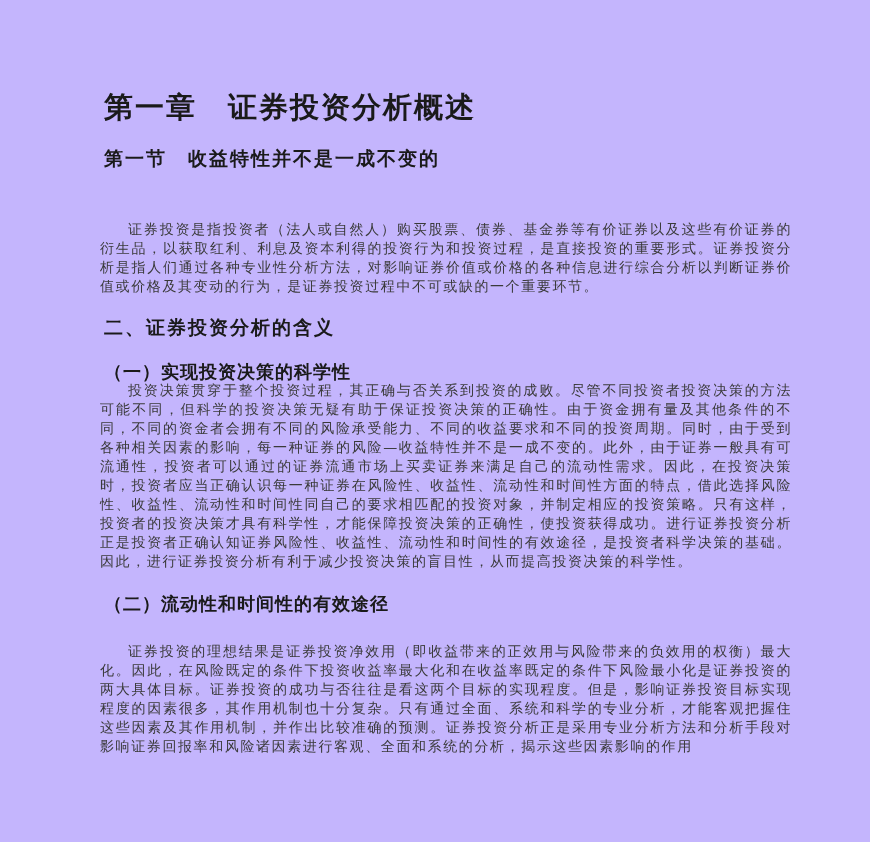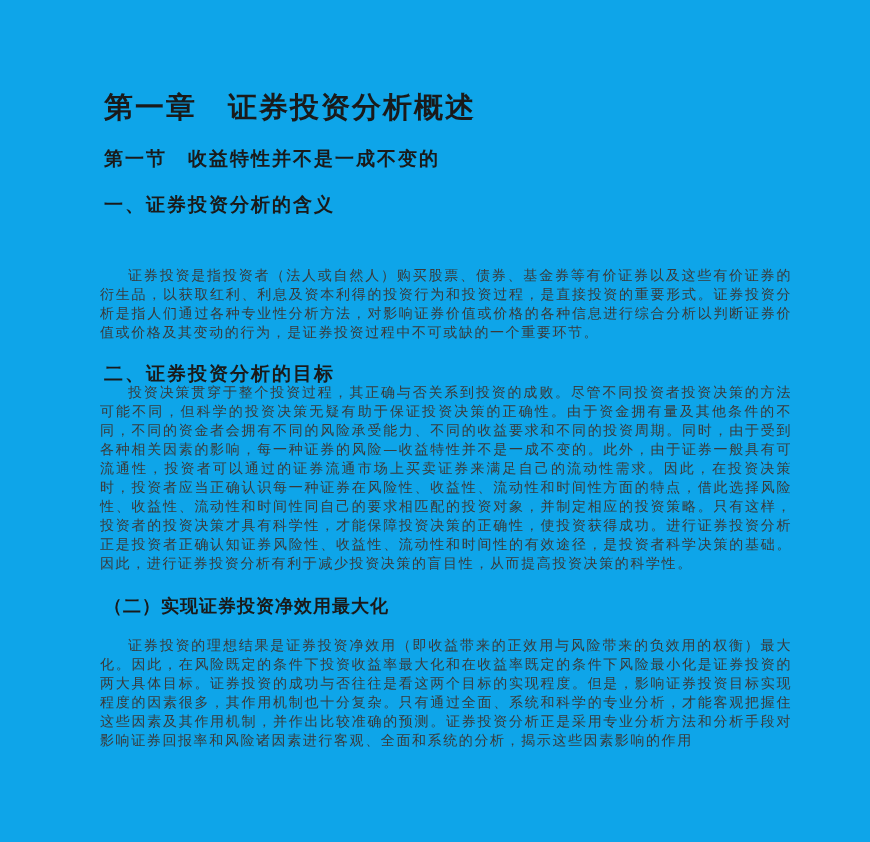--- a/index.html
+++ b/index.html
@@ -11,21 +11,21 @@
     width: 870px;
     height: 842px;
     overflow: hidden;
     font-family: "DejaVu Serif", "Liberation Serif", serif;
     color: #333333;
   }
   .page {
     position: relative;
     width: 870px;
     height: 842px;
-    background: #0ea5e9;
+    background: #c4b5fd;
     box-sizing: border-box;
     padding: 92px 80px 0 100px;
   }
   .content {
     width: 692px;
   }
   h1.chapter-title {
     margin: 0 0 0 4px;
     font-size: 29px;
     line-height: 31px;
@@ -66,39 +66,39 @@
     text-align: justify;
     text-justify: inter-character;
     text-indent: 2em;
     color: #3a3a3a;
   }
   p.p1 { margin-top: 52px; }
   h3.h3-2 { margin-top: 21px; }
   h4.h4-1 { margin-top: 25px; }
   p.p2 { }
   h4.h4-2 { margin-top: 23px; }
-  p.p3 { margin-top: 21px; }
+  p.p3 { margin-top: 29px; }
 </style>
 </head>
 <body>
 
 <div class="page">
   <div class="content">
 
     <h1 class="chapter-title">第一章　证券投资分析概述</h1>
 
     <h2 class="section-heading">第一节　收益特性并不是一成不变的</h2>
 
-    <h3 class="sub-heading h3-1">一、证券投资分析的含义</h3>
 
     <p class="body-paragraph p1">证券投资是指投资者（法人或自然人）购买股票、债券、基金券等有价证券以及这些有价证券的衍生品，以获取红利、利息及资本利得的投资行为和投资过程，是直接投资的重要形式。证券投资分析是指人们通过各种专业性分析方法，对影响证券价值或价格的各种信息进行综合分析以判断证券价值或价格及其变动的行为，是证券投资过程中不可或缺的一个重要环节。</p>
 
-    <h3 class="sub-heading h3-2">二、证券投资分析的目标</h3>
+    <h3 class="sub-heading h3-2">二、证券投资分析的含义</h3>
 
+    <h4 class="item-heading h4-1">（一）实现投资决策的科学性</h4>
 
     <p class="body-paragraph p2">投资决策贯穿于整个投资过程，其正确与否关系到投资的成败。尽管不同投资者投资决策的方法可能不同，但科学的投资决策无疑有助于保证投资决策的正确性。由于资金拥有量及其他条件的不同，不同的资金者会拥有不同的风险承受能力、不同的收益要求和不同的投资周期。同时，由于受到各种相关因素的影响，每一种证券的风险—收益特性并不是一成不变的。此外，由于证券一般具有可流通性，投资者可以通过的证券流通市场上买卖证券来满足自己的流动性需求。因此，在投资决策时，投资者应当正确认识每一种证券在风险性、收益性、流动性和时间性方面的特点，借此选择风险性、收益性、流动性和时间性同自己的要求相匹配的投资对象，并制定相应的投资策略。只有这样，投资者的投资决策才具有科学性，才能保障投资决策的正确性，使投资获得成功。进行证券投资分析正是投资者正确认知证券风险性、收益性、流动性和时间性的有效途径，是投资者科学决策的基础。因此，进行证券投资分析有利于减少投资决策的盲目性，从而提高投资决策的科学性。</p>
 
-    <h4 class="item-heading h4-2">（二）实现证券投资净效用最大化</h4>
+    <h4 class="item-heading h4-2">（二）流动性和时间性的有效途径</h4>
 
     <p class="body-paragraph p3">证券投资的理想结果是证券投资净效用（即收益带来的正效用与风险带来的负效用的权衡）最大化。因此，在风险既定的条件下投资收益率最大化和在收益率既定的条件下风险最小化是证券投资的两大具体目标。证券投资的成功与否往往是看这两个目标的实现程度。但是，影响证券投资目标实现程度的因素很多，其作用机制也十分复杂。只有通过全面、系统和科学的专业分析，才能客观把握住这些因素及其作用机制，并作出比较准确的预测。证券投资分析正是采用专业分析方法和分析手段对影响证券回报率和风险诸因素进行客观、全面和系统的分析，揭示这些因素影响的作用</p>
 
   </div>
 </div>
 
 </body></html>

